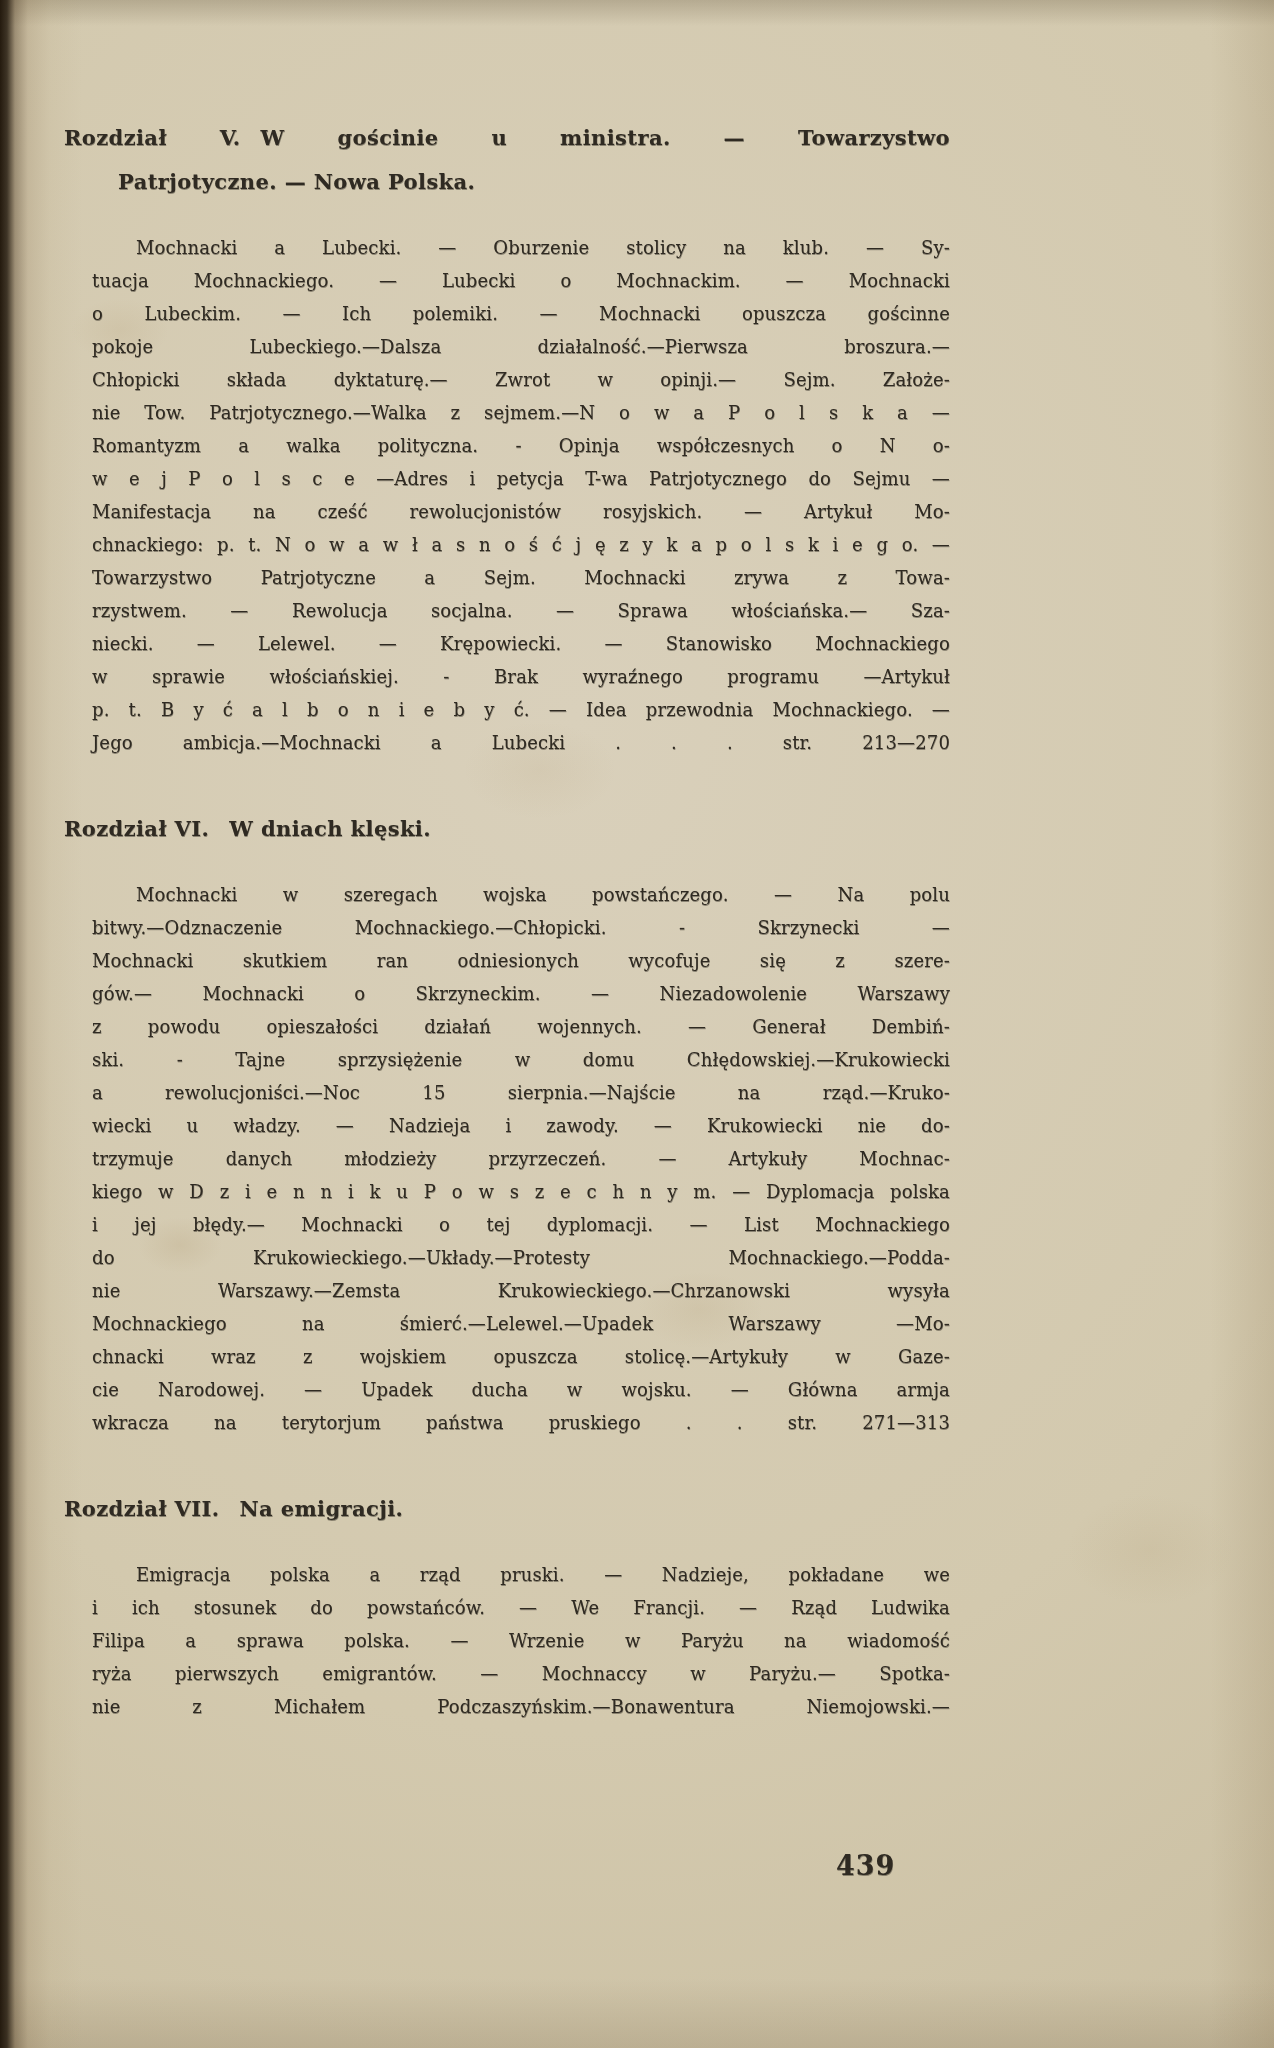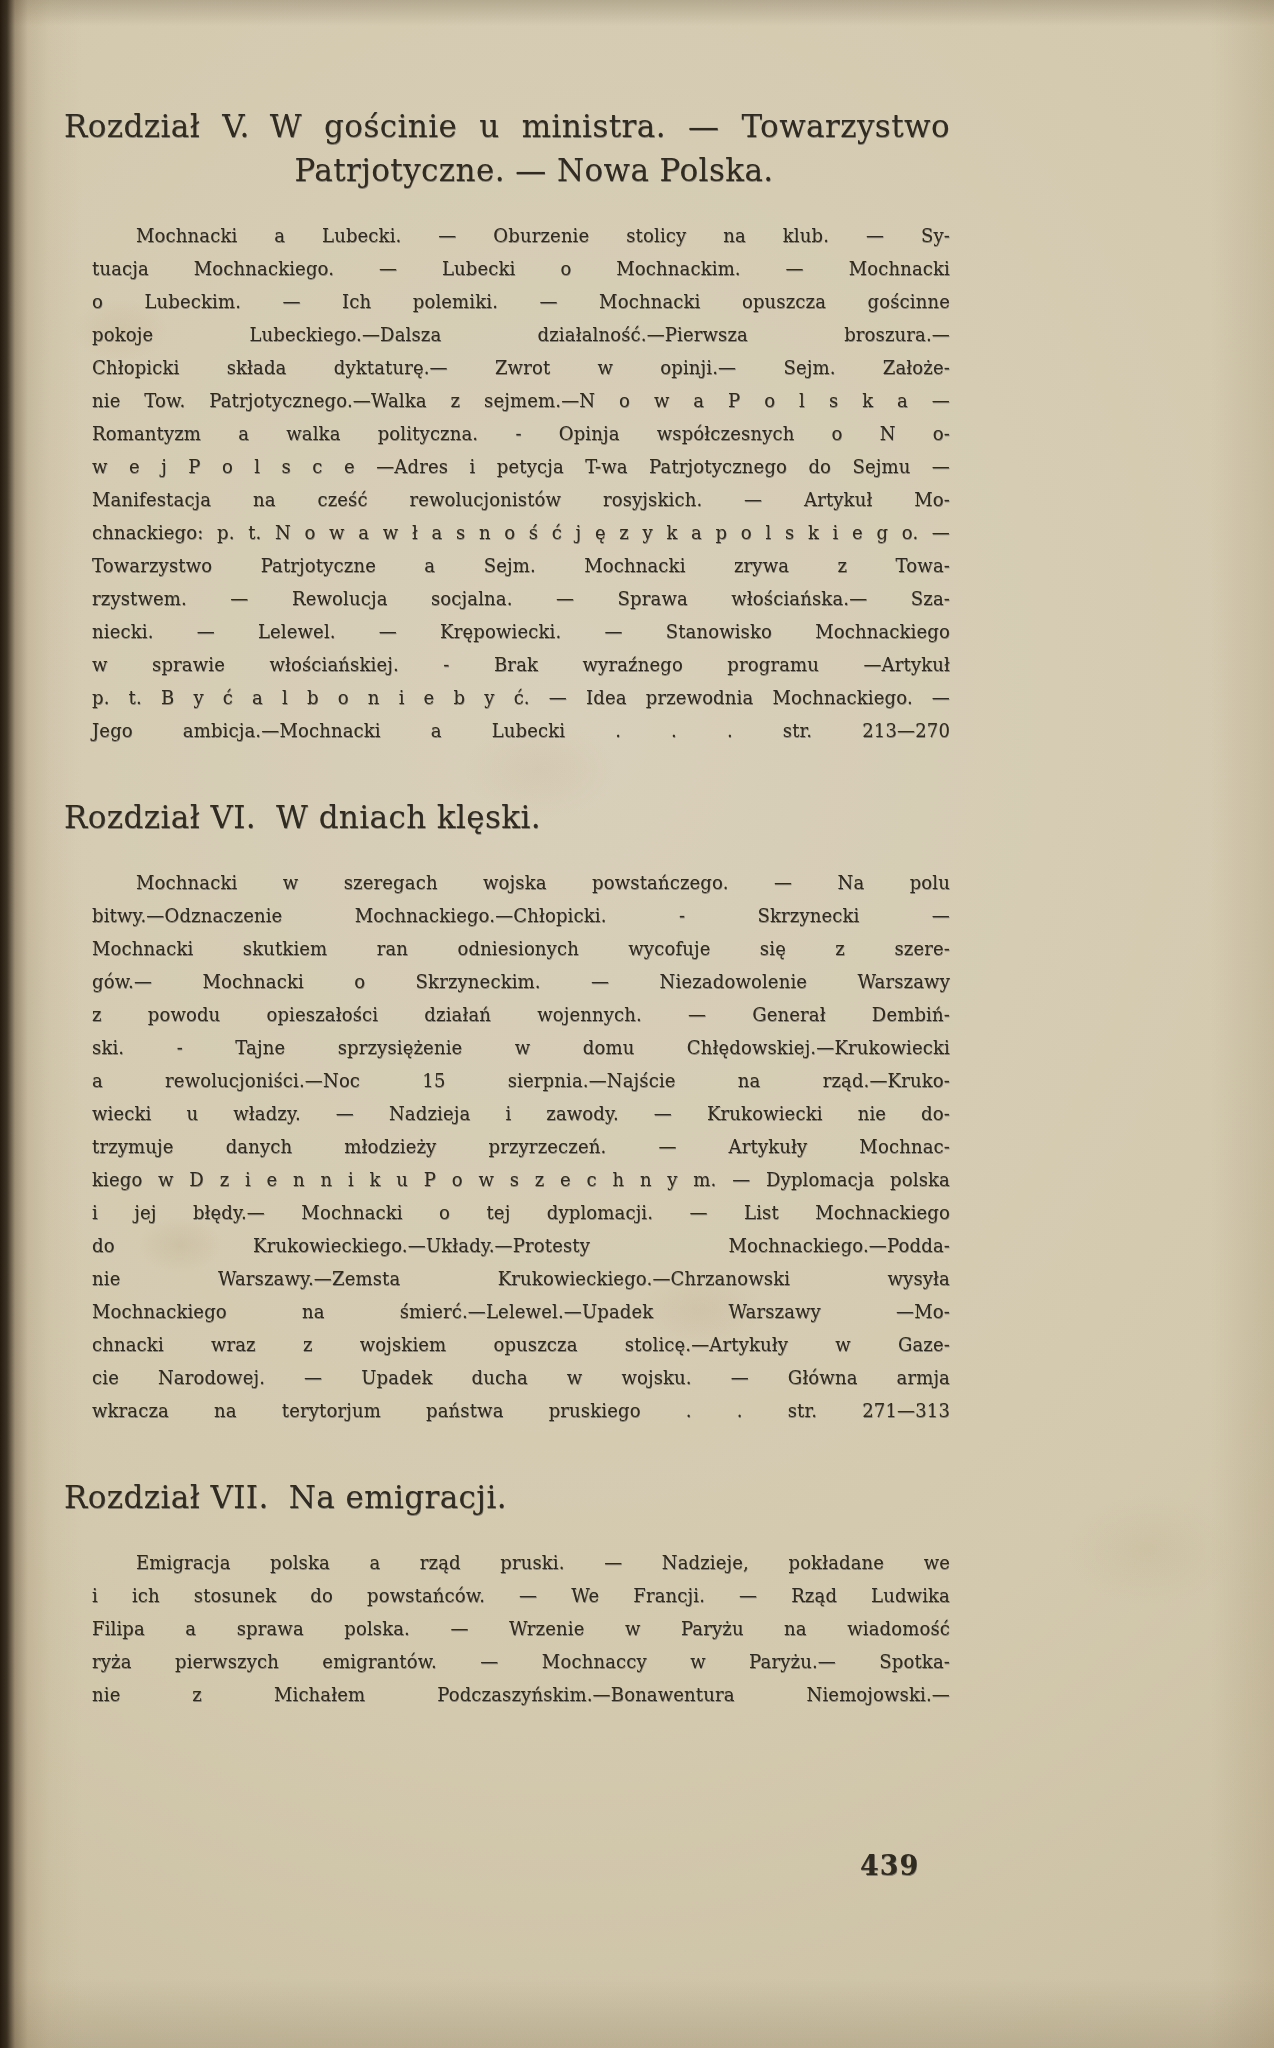--- a/index.html
+++ b/index.html
@@ -26,47 +26,47 @@
       
       radial-gradient(120% 90% at 45% 35%, #d9d0bb 0%, #d3c9ae 55%, #c7bb9d 100%);
   }
   .page-content {
     position: absolute;
     left: 92px; top: 104px;
     width: 858px;
     text-shadow: 0.4px 0.5px 0.6px rgba(47,42,34,0.45);
   }
   .chapter-heading {
-    font-weight: normal;
-    font-size: 31px;
+    font-weight: bold;
+    font-size: 21px;
     line-height: 44px;
-    margin: 0 0 0 -28px;
+    margin: 12px 0 0 -28px;
     letter-spacing: 0.4px;
   }
   .h-line { width: 886px; }
   .h-line.justify-line { text-align: justify; text-align-last: justify; }
-  .h-line.indent { padding-left: 54px; box-sizing: border-box; text-align: center; }
+  .h-line.indent { padding-left: 54px; box-sizing: border-box; }
   .ch-label { margin-right: 20px; }
   .summary {
     margin-top: 27px;
     font-size: 18px;
     letter-spacing: 0.15px;
     word-spacing: 1.5px;
   }
   .summary .line {
     height: 33px;
     line-height: 33px;
     text-align: justify;
     text-align-last: justify;
   }
   .summary .line:first-child { padding-left: 44px; box-sizing: border-box; }
   .chapter + .chapter { margin-top: 48px; }
   .page-number {
     position: absolute;
-    left: 860px; top: 1850px;
+    left: 836px; top: 1850px;
     font-size: 27px;
     font-weight: bold;
     letter-spacing: 1px;
     text-shadow: 0.4px 0.5px 0.6px rgba(47,42,34,0.45);
   }
   .gutter-shadow {
     position: absolute;
     left: 0; top: 0; width: 82px; height: 2048px;
     pointer-events: none;
   }

